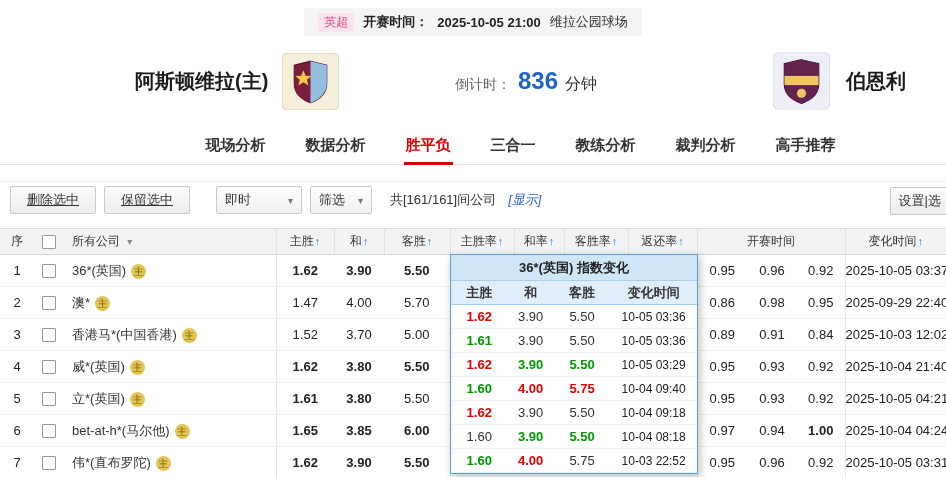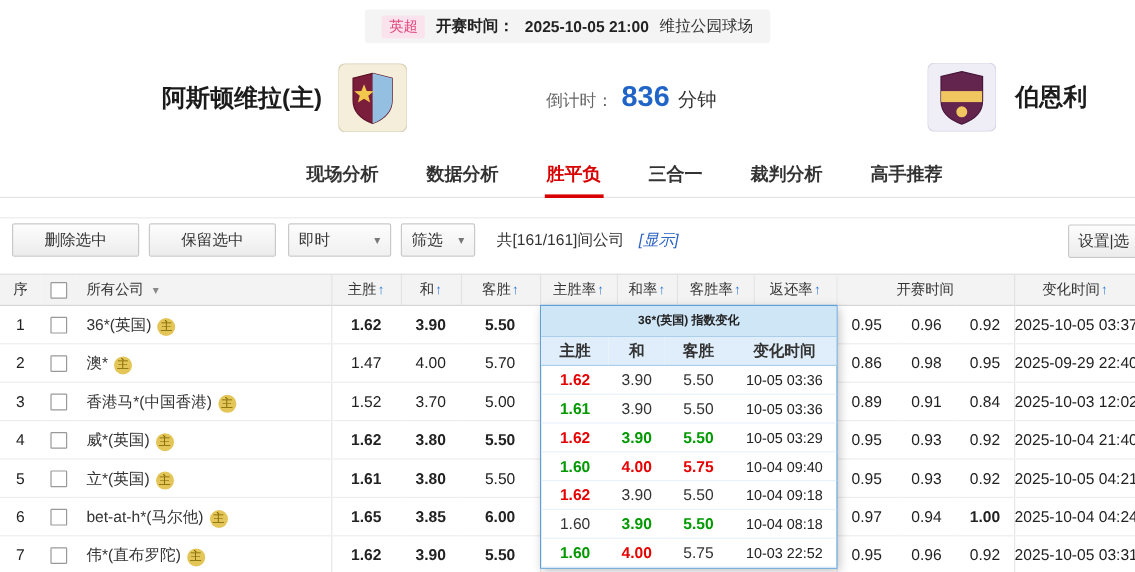--- a/index.html
+++ b/index.html
@@ -32,25 +32,25 @@
         justify-content:center;align-items:stretch;gap:40px;padding-left:95px;}
   .tab{font-size:15px;font-weight:bold;color:#333;display:flex;align-items:center;
        position:relative;cursor:pointer;white-space:nowrap;}
   .tab.active{color:#d80000;}
   .tab.active::after{content:"";position:absolute;left:-2px;right:-2px;bottom:-1px;height:3px;background:#d80000;}
 
   
   .toolbar{margin-top:16px;border-top:1px solid #ececec;height:37px;box-sizing:border-box;
            display:flex;align-items:center;gap:8px;padding:0 0 0 10px;position:relative;}
   .tb-btn{border:1px solid #c9c9c9;background:linear-gradient(#fdfdfd,#ececec);
-          padding:4px 26px;font-size:13px;color:#333;border-radius:2px;cursor:pointer;white-space:nowrap;}
+          padding:4px 16px;font-size:13px;color:#333;border-radius:2px;cursor:pointer;white-space:nowrap;text-decoration:underline;}
   .tb-select{border:1px solid #c9c9c9;background:linear-gradient(#fdfdfd,#f0f0f0);border-radius:2px;
              padding:4px 8px;font-size:13px;color:#333;display:flex;align-items:center;
              justify-content:space-between;cursor:pointer;}
-  .sel-time{width:68px;margin-left:2px;}
+  .sel-time{width:68px;margin-left:18px;}
   .sel-filter{width:44px;}
   .caret{color:#777;font-size:10px;}
   .count-text{font-size:13px;color:#333;margin-left:10px;white-space:nowrap;}
   .show-link{color:#2b63c4;font-size:13px;margin-left:4px;cursor:pointer;font-style:italic;}
   .settings-btn{position:absolute;right:-4px;top:5px;border:1px solid #c9c9c9;border-radius:2px;
                 background:linear-gradient(#fdfdfd,#ececec);padding:4px 8px;font-size:13px;
                 color:#333;cursor:pointer;white-space:nowrap;}
 
   
   .table-wrap{margin-top:10px;position:relative;}
@@ -71,21 +71,21 @@
   td.time{font-size:12px;color:#333;}
   .cb{display:inline-block;width:12px;height:12px;border:1px solid #999;background:#fff;
       border-radius:1px;vertical-align:middle;cursor:pointer;}
   .badge{display:inline-block;width:15px;height:15px;line-height:15px;border-radius:50%;
       background:#e4c558;color:#7a6200;font-size:10px;text-align:center;margin-left:5px;}
 
   
   .popup{position:absolute;left:450px;top:26px;width:246px;background:#fff;
          border:1px solid #5f9fd8;box-shadow:2px 3px 8px rgba(0,0,0,.25);z-index:5;}
   .popup-title{height:25px;line-height:25px;text-align:center;background:#cfe6f7;
-               font-size:10px;font-weight:bold;color:#222;border-bottom:1px solid #aacfec;}
+               font-size:13px;font-weight:bold;color:#222;border-bottom:1px solid #aacfec;}
   .popup table{width:100%;border-collapse:collapse;table-layout:fixed;}
   .popup thead th{height:23px;background:#dfeefa;font-size:13px;font-weight:bold;color:#333;
                   border-bottom:1px solid #aacfec;text-align:center;padding:0;}
   .popup tbody td{height:23px;font-size:13px;text-align:center;border-bottom:1px solid #e8f2fa;padding:0;}
   .popup td.ptime{font-size:12px;color:#222;}
 </style>
 </head>
 <body>
 
 <div class="page">
@@ -128,20 +128,21 @@
       </svg>
       <span class="team-name">伯恩利</span>
     </div>
   </div>
 
   <div class="tabs">
     <div class="tab">现场分析</div>
     <div class="tab">数据分析</div>
     <div class="tab active">胜平负</div>
     <div class="tab">三合一</div>
+    <div class="tab">教练分析</div>
     <div class="tab">裁判分析</div>
     <div class="tab">高手推荐</div>
   </div>
 
   <div class="toolbar">
     <button class="tb-btn">删除选中</button>
     <button class="tb-btn">保留选中</button>
     <div class="tb-select sel-time">
       <span>即时</span>
       <span class="caret">▾</span>

